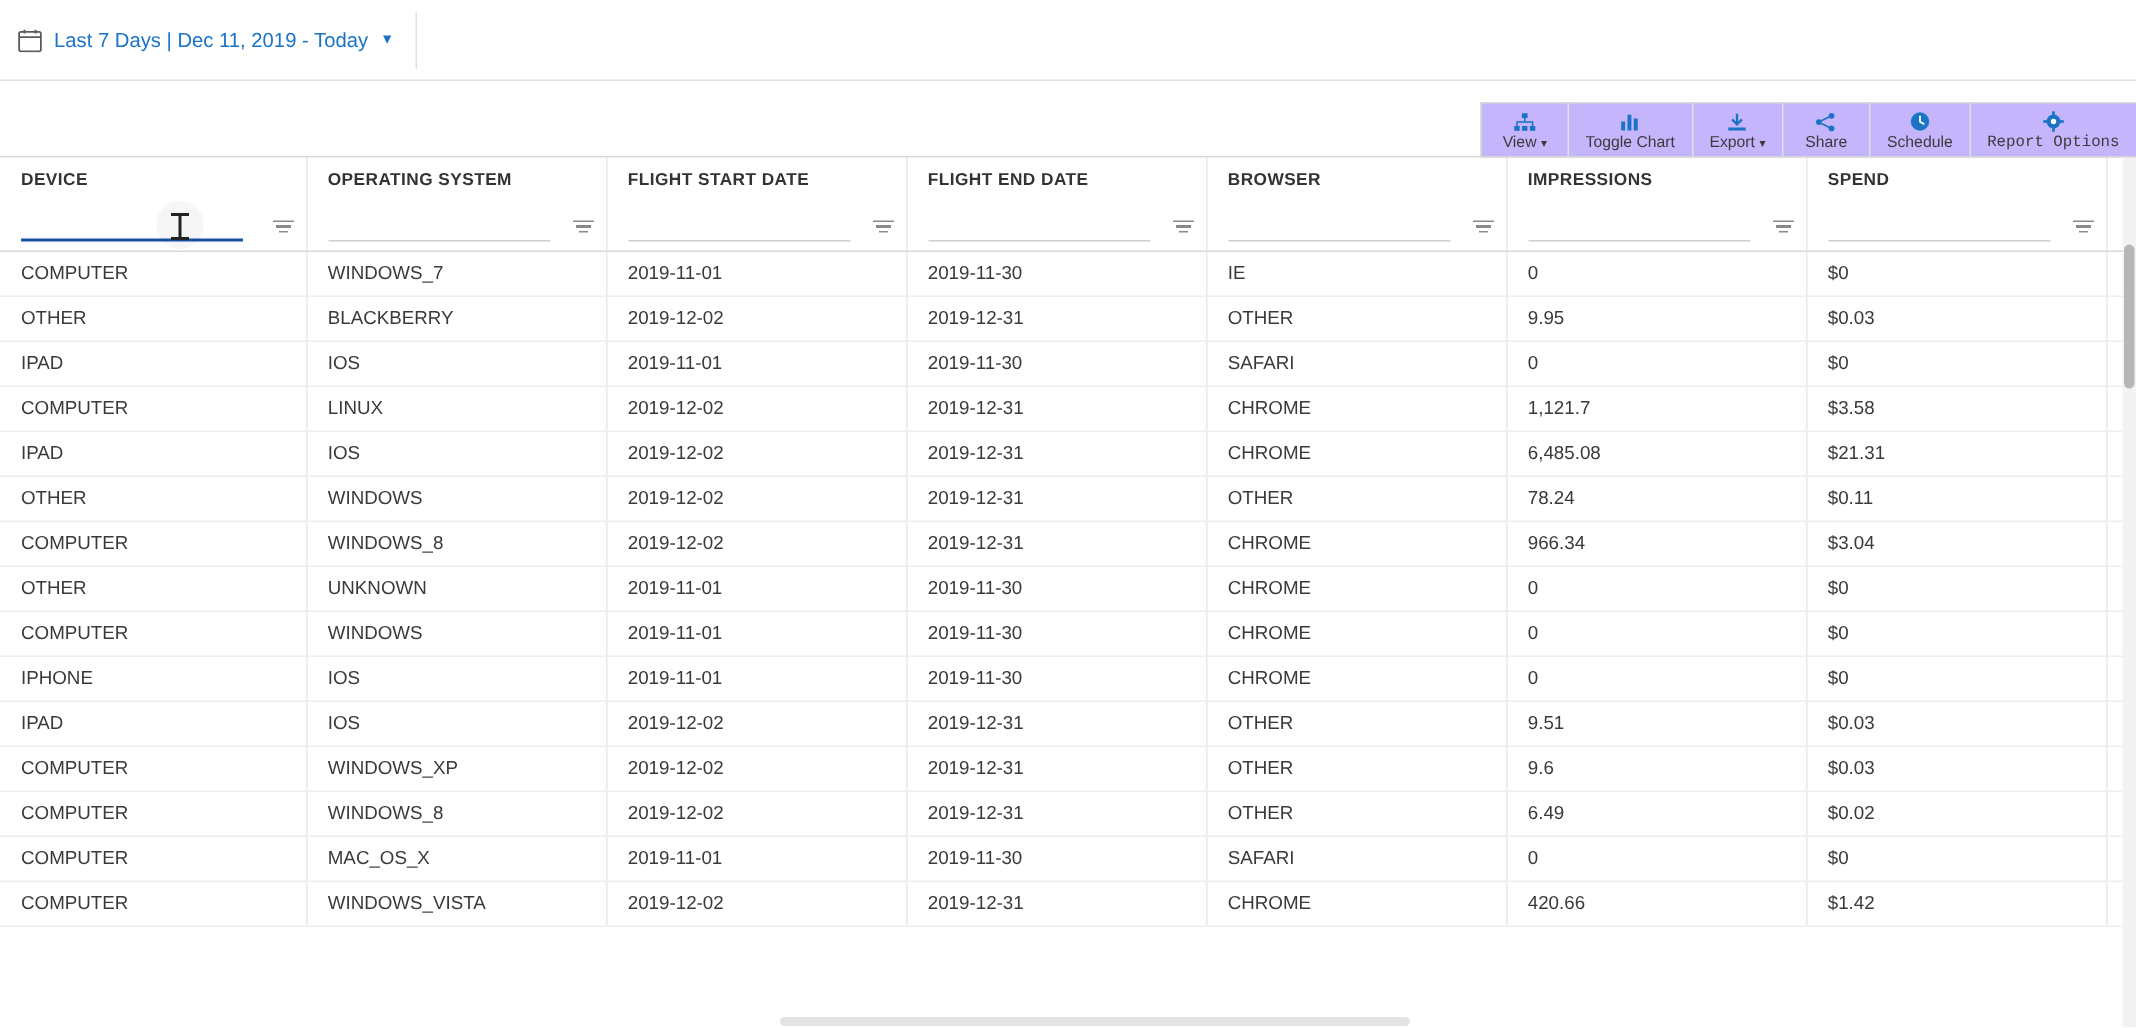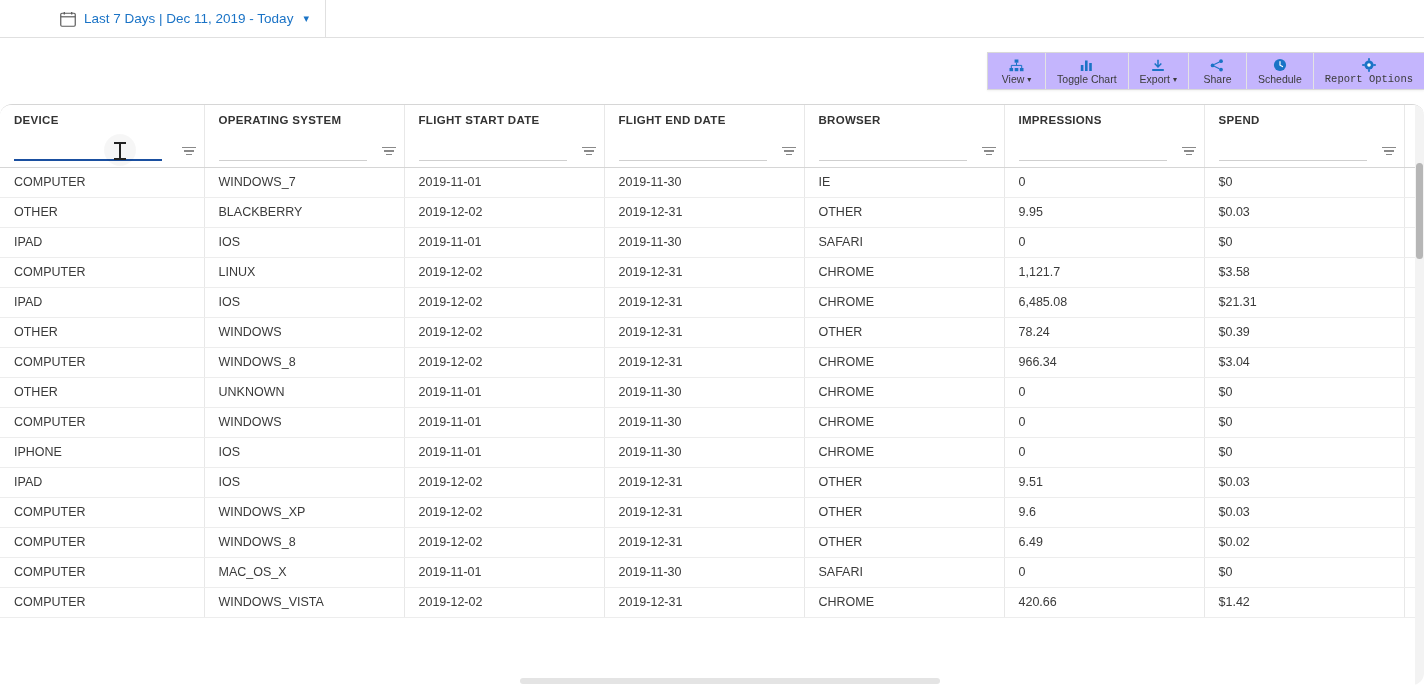--- a/index.html
+++ b/index.html
@@ -12,26 +12,25 @@
     color: #333333;
   }
   #app {
     width: 1424px; height: 685px;
     position: relative;
     background: #fff;
   }
 
   
   .topbar {
-    height: 38px;
+    height: 54px;
     display: flex;
     align-items: center;
     border-bottom: 1px solid #e0e0e0;
     position: relative;
-    padding-left: 48px;
   }
   .topbar .daterange {
     display: flex;
     align-items: center;
     gap: 8px;
     padding: 0 14px 0 12px;
     height: 38px;
     min-width: 278px;
     border-right: 1px solid #e0e0e0;
     cursor: pointer;
@@ -103,21 +102,20 @@
 
   
   .grid {
     position: absolute;
     left: 0;
     top: 104px;
     width: 1424px;
     height: 581px;
     overflow: hidden;
     border-top: 1px solid #d6d6d6;
-    border-radius: 12px;
   }
   table {
     border-collapse: collapse;
     table-layout: fixed;
     width: 1424px;
   }
   th, td {
     text-align: left;
     font-size: 12.5px;
     border-right: 1px solid #e8e8e8;
@@ -507,21 +505,21 @@
             <td>$21.31</td>
             <td></td>
           </tr>
           <tr class="data-row">
             <td>OTHER</td>
             <td>WINDOWS</td>
             <td>2019-12-02</td>
             <td>2019-12-31</td>
             <td>OTHER</td>
             <td>78.24</td>
-            <td>$0.39</td>
+            <td>$0.11</td>
             <td></td>
           </tr>
           <tr class="data-row">
             <td>COMPUTER</td>
             <td>WINDOWS_8</td>
             <td>2019-12-02</td>
             <td>2019-12-31</td>
             <td>CHROME</td>
             <td>966.34</td>
             <td>$3.04</td>

